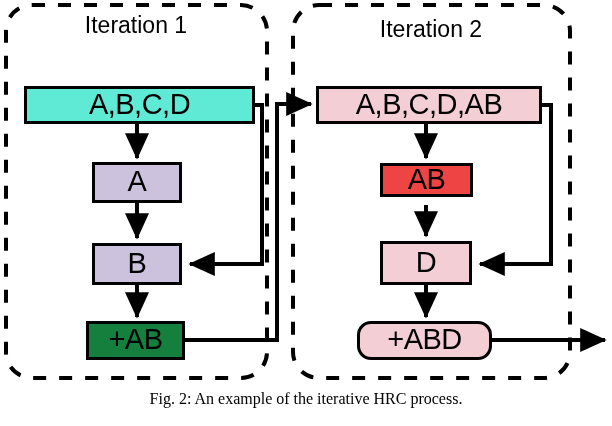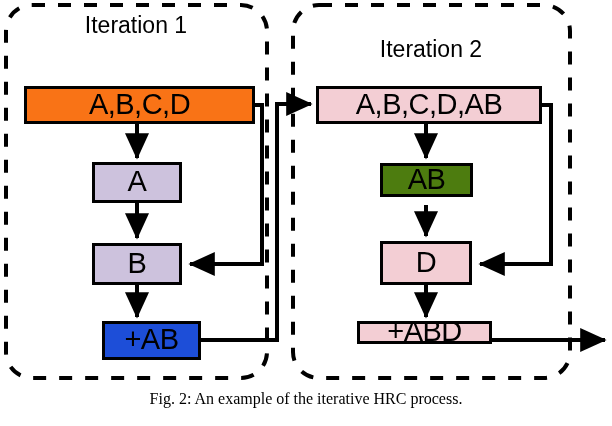--- a/index.html
+++ b/index.html
@@ -29,21 +29,21 @@
   .panel-title {
     position: absolute;
     font-family: "Liberation Sans", sans-serif;
     font-size: 23px;
     color: #000000;
     text-align: center;
     white-space: nowrap;
     letter-spacing: 0px;
   }
   #panel-title-1 { left: 5px;  top: 12px; width: 262px; }
-  #panel-title-2 { left: 292px; top: 36px; width: 278px; }
+  #panel-title-2 { left: 292px; top: 16px; width: 278px; }
 
   .node-box {
     position: absolute;
     box-sizing: border-box;
     border: 3px solid #000000;
     display: flex;
     align-items: center;
     justify-content: center;
     font-family: "Liberation Sans", sans-serif;
     color: #000000;
@@ -101,47 +101,47 @@
     <path d="M542,105 L551,105 L551,264 L480,264" fill="none" stroke="#000000" stroke-width="4" marker-end="url(#arrowhead)"></path>
 
     <path d="M185,340 L277,340 L277,104 L311,104" fill="none" stroke="#000000" stroke-width="4" marker-end="url(#arrowhead)"></path>
 
     <path d="M492,340 L605,340" fill="none" stroke="#000000" stroke-width="4" marker-end="url(#arrowhead)"></path>
   </svg>
 
   <div class="panel-title" id="panel-title-1">Iteration 1</div>
   <div class="panel-title" id="panel-title-2">Iteration 2</div>
 
-  <div class="node-box" style="left:24px; top:86px; width:231px; height:38px; background:#f97316;">
+  <div class="node-box" style="left:24px; top:86px; width:231px; height:38px; background:#5eead4;">
     <span class="node-label">A,B,C,D</span>
   </div>
 
   <div class="node-box" style="left:92px; top:162px; width:90px; height:41px; background:#cdc2dd;">
     <span class="node-label">A</span>
   </div>
 
   <div class="node-box" style="left:92px; top:243px; width:90px; height:42px; background:#cdc2dd;">
     <span class="node-label">B</span>
   </div>
 
-  <div class="node-box" style="left:86px; top:321px; width:99px; height:39px; background:#1d4ed8;margin-left:16px;">
+  <div class="node-box" style="left:86px; top:321px; width:99px; height:39px; background:#15803d;">
     <span class="node-label">+AB</span>
   </div>
 
   <div class="node-box" style="left:316px; top:86px; width:226px; height:38px; background:#f3ced4;">
     <span class="node-label">A,B,C,D,AB</span>
   </div>
 
-  <div class="node-box" style="left:380px; top:163px; width:93px; height:34px; background:#4d7c0f;text-align:center;">
+  <div class="node-box" style="left:380px; top:163px; width:93px; height:34px; background:#ef4444;text-align:center;">
     <span class="node-label">AB</span>
   </div>
 
   <div class="node-box" style="left:380px; top:241px; width:92px; height:44px; background:#f3ced4;">
     <span class="node-label">D</span>
   </div>
 
-  <div class="node-box" style="left:357px; top:321px; width:135px; height:23px; background:#f3ced4;">
+  <div class="node-box" style="left:357px; top:321px; width:135px; height:39px; background:#f3ced4;border-radius:14px;">
     <span class="node-label">+ABD</span>
   </div>
 
   <div class="caption">Fig. 2: An example of the iterative HRC process.</div>
 
 </div>
 
 </body></html>

